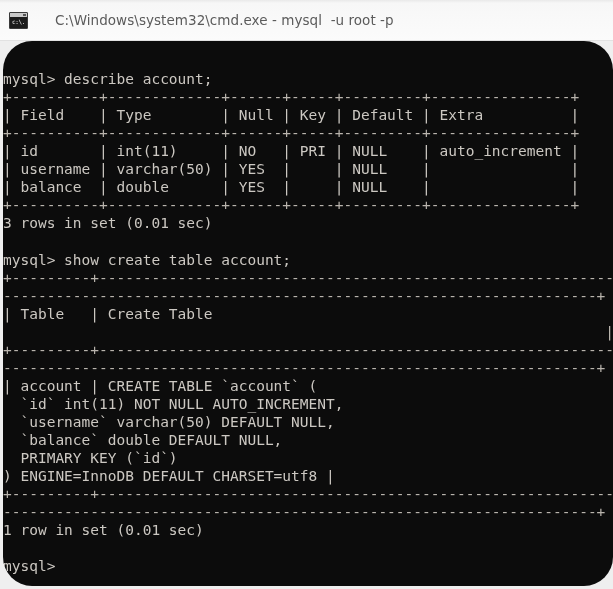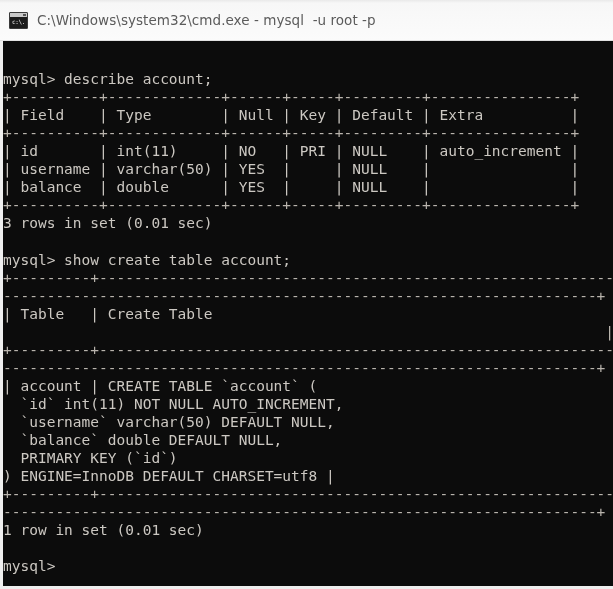--- a/index.html
+++ b/index.html
@@ -74,20 +74,21 @@
     line-height: 7px;
     color: #e8e8e8;
     letter-spacing: -0.4px;
   }
   .title-text {
     font-family: "DejaVu Sans", sans-serif;
     font-size: 13.5px;
     color: #5b5b5b;
     white-space: pre;
     letter-spacing: 0.05px;
+    margin-left: 18px;
   }
 
   
   .term-outer {
     position: absolute;
     left: 0;
     top: 41px;
     width: 613px;
     height: 548px;
     background: #efefef;
@@ -96,20 +97,21 @@
     padding-right: 0px;
     padding-bottom: 3px;
   }
   .term {
     position: relative;
     width: 610px;
     height: 545px;
     background: #0c0c0c;
     overflow: hidden;
     box-sizing: border-box;
+    border-radius: 29px;
   }
   .screen {
     position: absolute;
     left: 0;
     top: 0;
     width: 760px;
     padding-top: 11px;
     font-family: "DejaVu Sans Mono", monospace;
     font-size: 14.5px;
     line-height: 18.05px;

